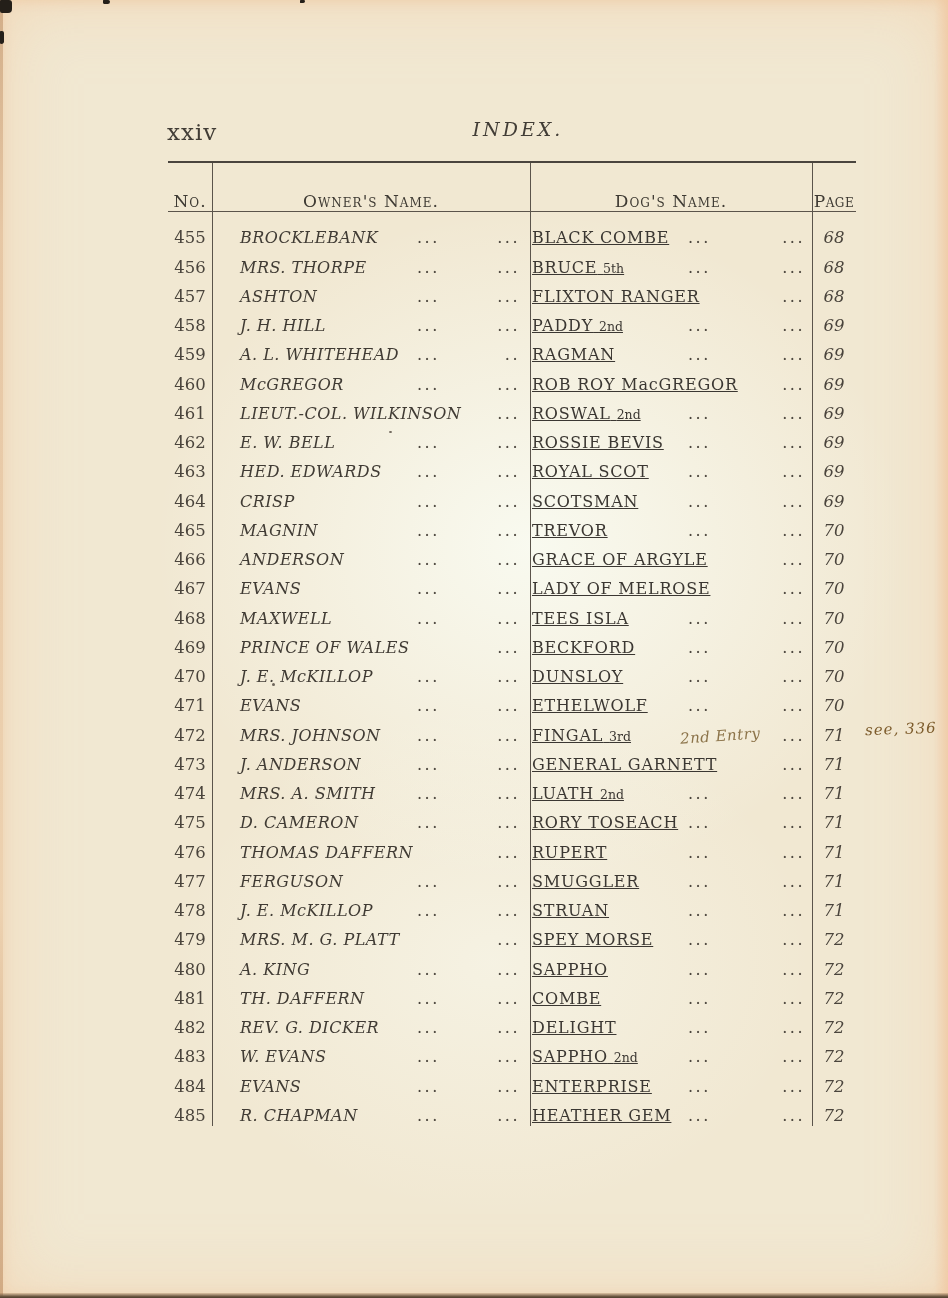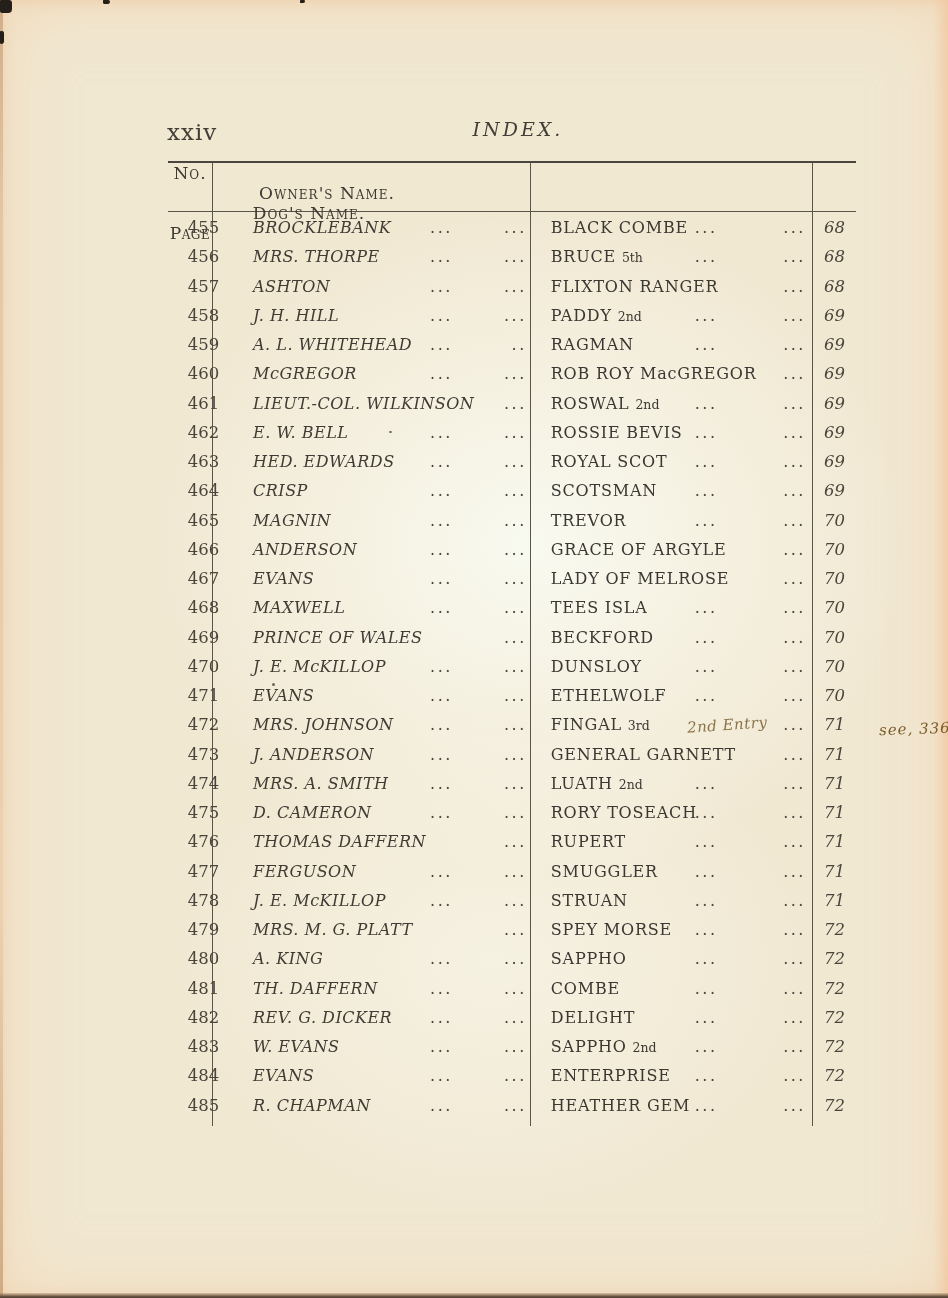--- a/index.html
+++ b/index.html
@@ -37,35 +37,35 @@
   
   .folio{position:absolute;left:167px;top:119px;font-size:23px;letter-spacing:1px;}
   .title{position:absolute;left:0;top:118px;width:100%;text-align:center;
     font-style:italic;font-size:19px;letter-spacing:3px;padding-left:44px;}
 
   
   .idx-table{position:absolute;left:168px;top:161px;width:688px;height:963px;
     border-top:2px solid #4a453e;}
   .vrule{position:absolute;top:0;width:1px;height:100%;background:#5b544b;}
   .v1{left:44px;} .v2{left:362px;} .v3{left:644px;}
-  .thead{display:flex;height:48px;align-items:flex-start;
+  .thead{display:flex;height:48px;align-items:flex-end;
     border-bottom:1px solid #5b544b;
-    font-variant-caps:small-caps;font-size:17px;letter-spacing:1px;color:#3e3a33;flex-direction:column;}
+    font-variant-caps:small-caps;font-size:17px;letter-spacing:1px;color:#3e3a33;}
   .th-no{width:44px;text-align:center;}
   .th-owner{width:318px;text-align:center;}
   .th-dog{width:282px;text-align:center;}
   .th-page{width:44px;text-align:center;letter-spacing:.5px;}
   .tbody{padding-top:6px;}
-  .row{position:relative;display:flex;height:29.25px;align-items:flex-start;
-    font-size:16px;white-space:nowrap;margin-left:14px;}
+  .row{position:relative;display:flex;height:29.25px;align-items:flex-end;
+    font-size:16px;white-space:nowrap;}
   .c-no{width:44px;text-align:center;font-size:16.5px;color:#4a443c;}
   .c-owner{position:relative;width:318px;padding-left:28px;box-sizing:border-box;
     font-style:italic;letter-spacing:.5px;color:#403b34;}
-  .c-dog{position:relative;width:282px;padding-left:14px;box-sizing:border-box;
-    letter-spacing:.8px;color:#3b3732;}
+  .c-dog{position:relative;width:282px;padding-left:2px;box-sizing:border-box;
+    letter-spacing:.8px;color:#3b3732;text-decoration:underline;}
   .c-page{width:44px;text-align:center;font-style:italic;font-size:16.5px;color:#4a443c;}
   .ld{letter-spacing:2.5px;color:#4a443c;font-style:normal;}
   .c-owner .ld1{position:absolute;left:205px;}
   .c-owner .ld2{position:absolute;right:10px;}
   .c-dog .ld1{position:absolute;left:158px;}
   .c-dog .ld2{position:absolute;right:7px;}
   .sfx{font-size:12.5px;letter-spacing:0;}
   .hw{position:absolute;left:150px;top:1px;
     font-style:italic;font-size:15px;color:#8c744a;
     transform:rotate(-4deg);letter-spacing:.5px;}

